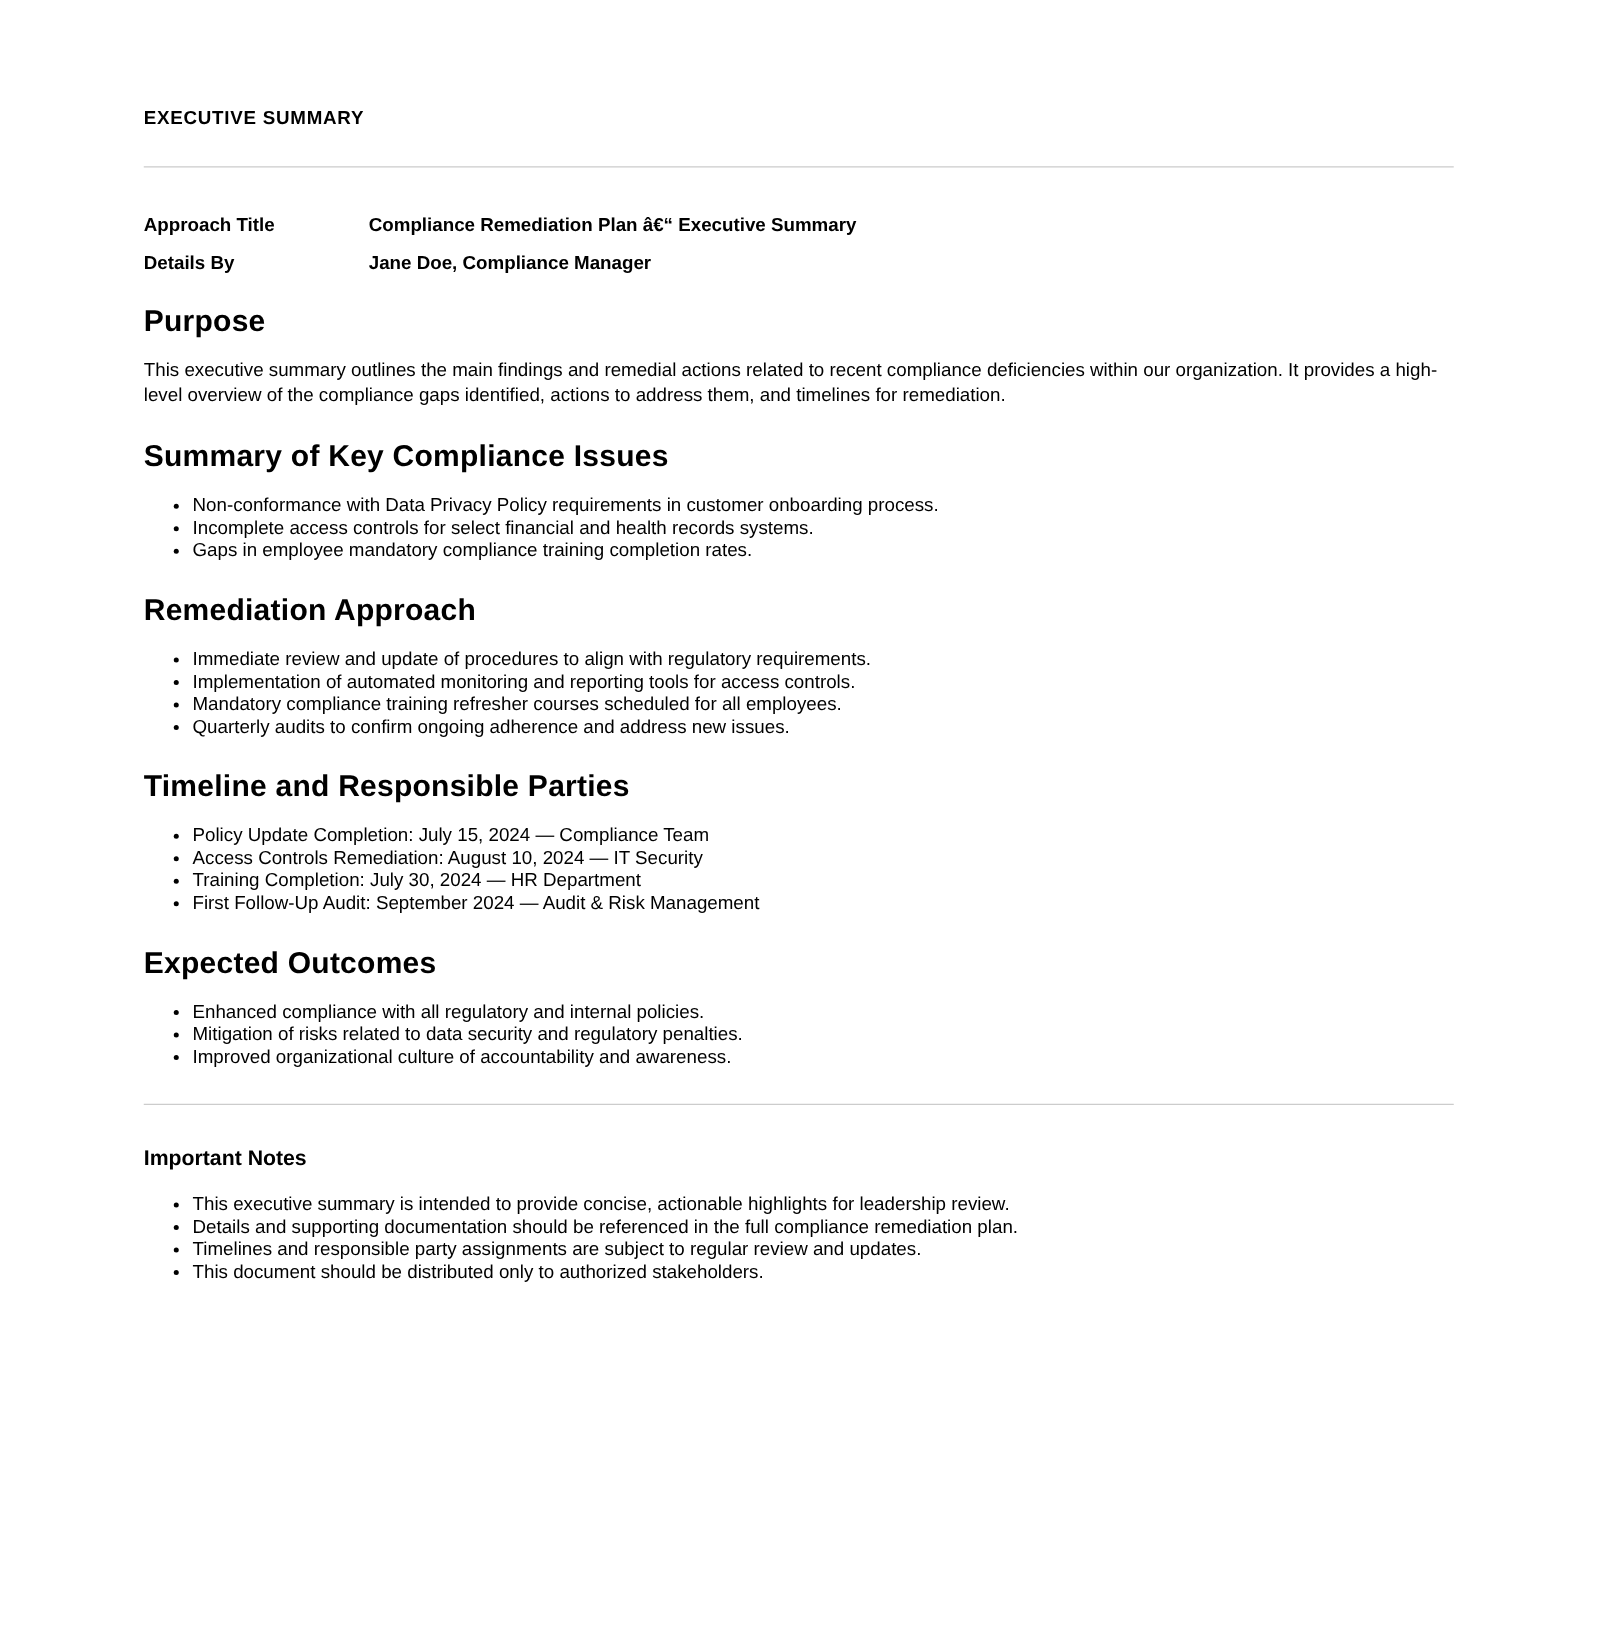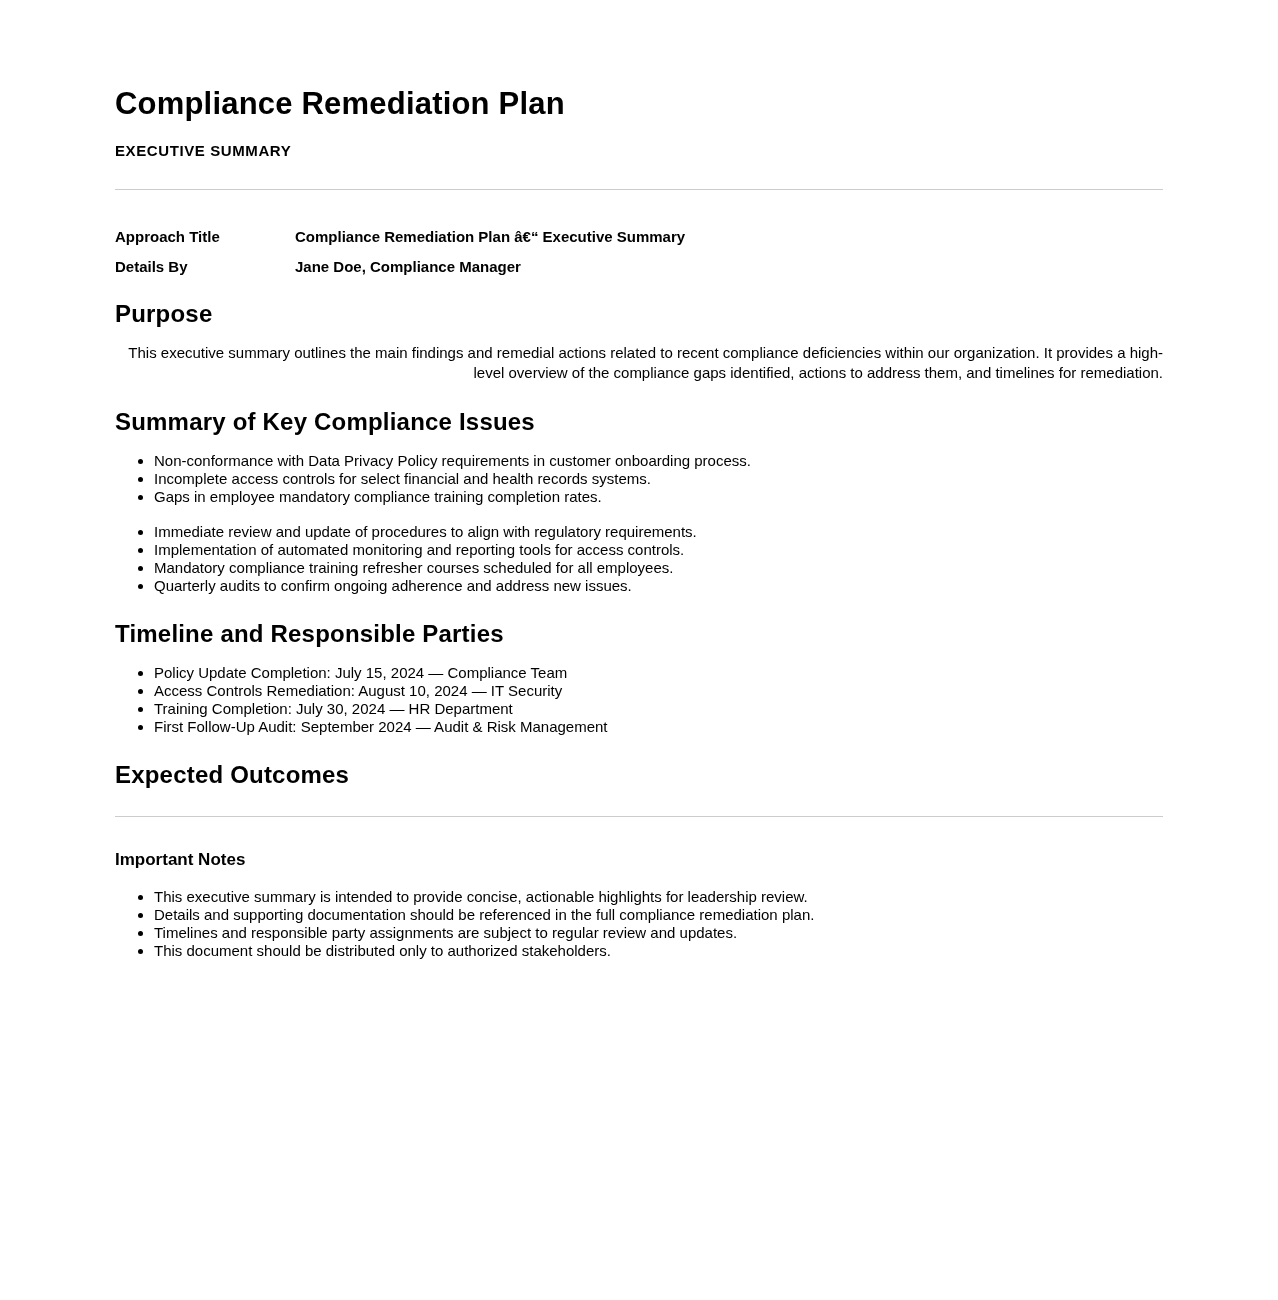--- a/index.html
+++ b/index.html
@@ -61,21 +61,20 @@
     font-size: 24px;
     line-height: 26px;
     font-weight: bold;
     margin: 26px 0 16px 0;
     letter-spacing: 0.2px;
   }
   p.body-text {
     font-size: 15px;
     line-height: 20px;
     margin: 0;
-    text-align: right;
   }
   ul.bullet-list {
     margin: 17px;
     padding-left: 22px;
   }
   ul.bullet-list li {
     font-size: 15px;
     line-height: 18px;
   }
   hr.notes-divider {
@@ -88,21 +87,20 @@
     line-height: 20px;
     font-weight: bold;
     margin: 33px 0 18px 0;
   }
 </style>
 </head>
 <body>
 
 <div class="page">
 
-  <h1 class="doc-title">Compliance Remediation Plan</h1>
   <div class="doc-subtitle">EXECUTIVE SUMMARY</div>
 
   <hr class="divider">
 
   <div class="doc-meta">
     <div class="meta-row">
       <div class="meta-label">Approach Title</div>
       <div class="meta-value">Compliance Remediation Plan â€“ Executive Summary</div>
     </div>
     <div class="meta-row">
@@ -119,40 +117,46 @@
   <section>
     <h2 class="section-heading">Summary of Key Compliance Issues</h2>
     <ul class="bullet-list">
       <li>Non-conformance with Data Privacy Policy requirements in customer onboarding process.</li>
       <li>Incomplete access controls for select financial and health records systems.</li>
       <li>Gaps in employee mandatory compliance training completion rates.</li>
     </ul>
   </section>
 
   <section>
+    <h2 class="section-heading">Remediation Approach</h2>
     <ul class="bullet-list">
       <li>Immediate review and update of procedures to align with regulatory requirements.</li>
       <li>Implementation of automated monitoring and reporting tools for access controls.</li>
       <li>Mandatory compliance training refresher courses scheduled for all employees.</li>
       <li>Quarterly audits to confirm ongoing adherence and address new issues.</li>
     </ul>
   </section>
 
   <section>
     <h2 class="section-heading">Timeline and Responsible Parties</h2>
     <ul class="bullet-list">
       <li>Policy Update Completion: July 15, 2024 — Compliance Team</li>
       <li>Access Controls Remediation: August 10, 2024 — IT Security</li>
       <li>Training Completion: July 30, 2024 — HR Department</li>
       <li>First Follow-Up Audit: September 2024 — Audit &amp; Risk Management</li>
     </ul>
   </section>
 
   <section>
     <h2 class="section-heading">Expected Outcomes</h2>
+    <ul class="bullet-list">
+      <li>Enhanced compliance with all regulatory and internal policies.</li>
+      <li>Mitigation of risks related to data security and regulatory penalties.</li>
+      <li>Improved organizational culture of accountability and awareness.</li>
+    </ul>
   </section>
 
   <hr class="notes-divider">
 
   <section>
     <h3 class="notes-heading">Important Notes</h3>
     <ul class="bullet-list">
       <li>This executive summary is intended to provide concise, actionable highlights for leadership review.</li>
       <li>Details and supporting documentation should be referenced in the full compliance remediation plan.</li>
       <li>Timelines and responsible party assignments are subject to regular review and updates.</li>

